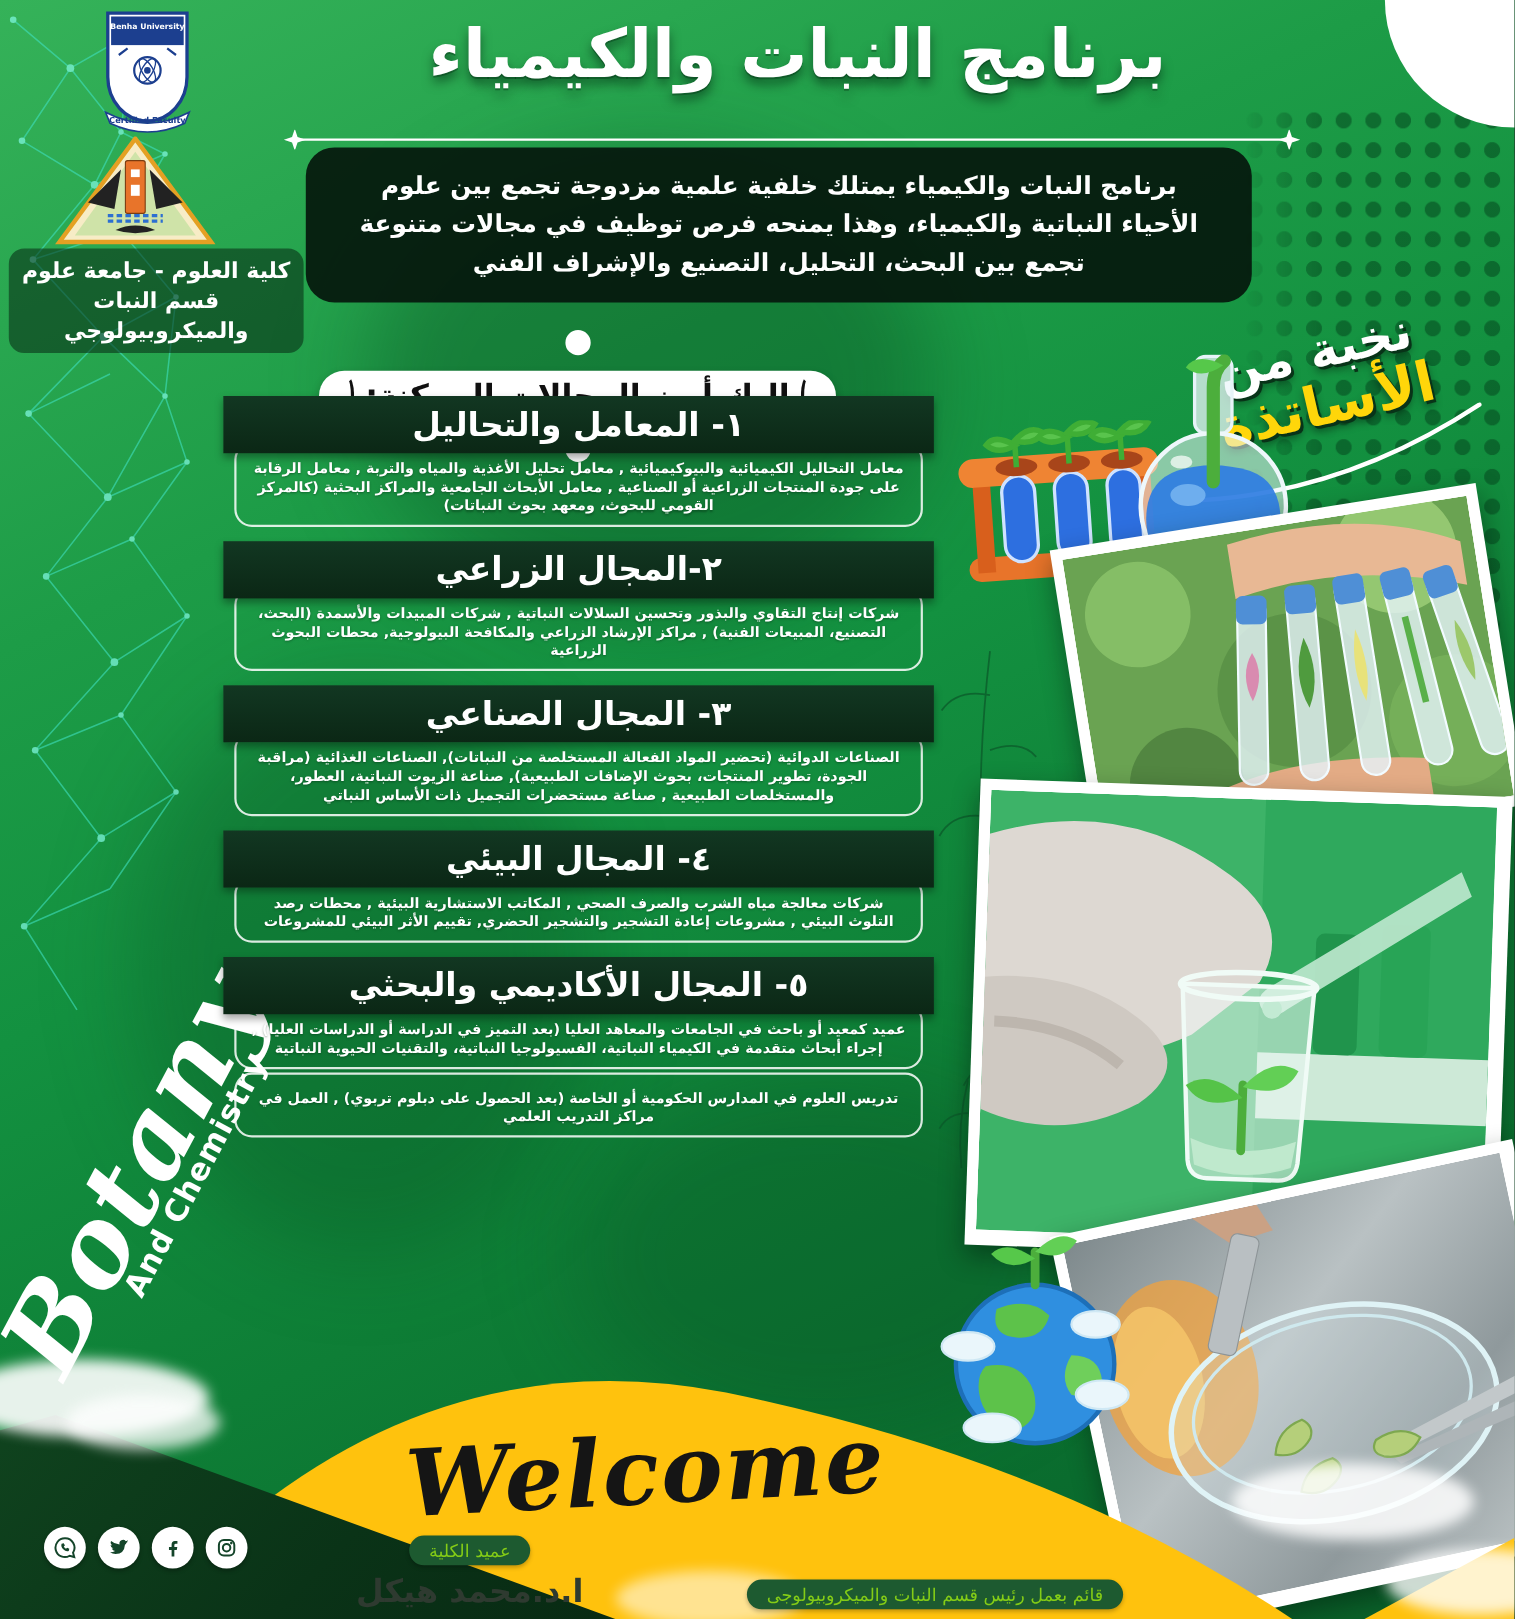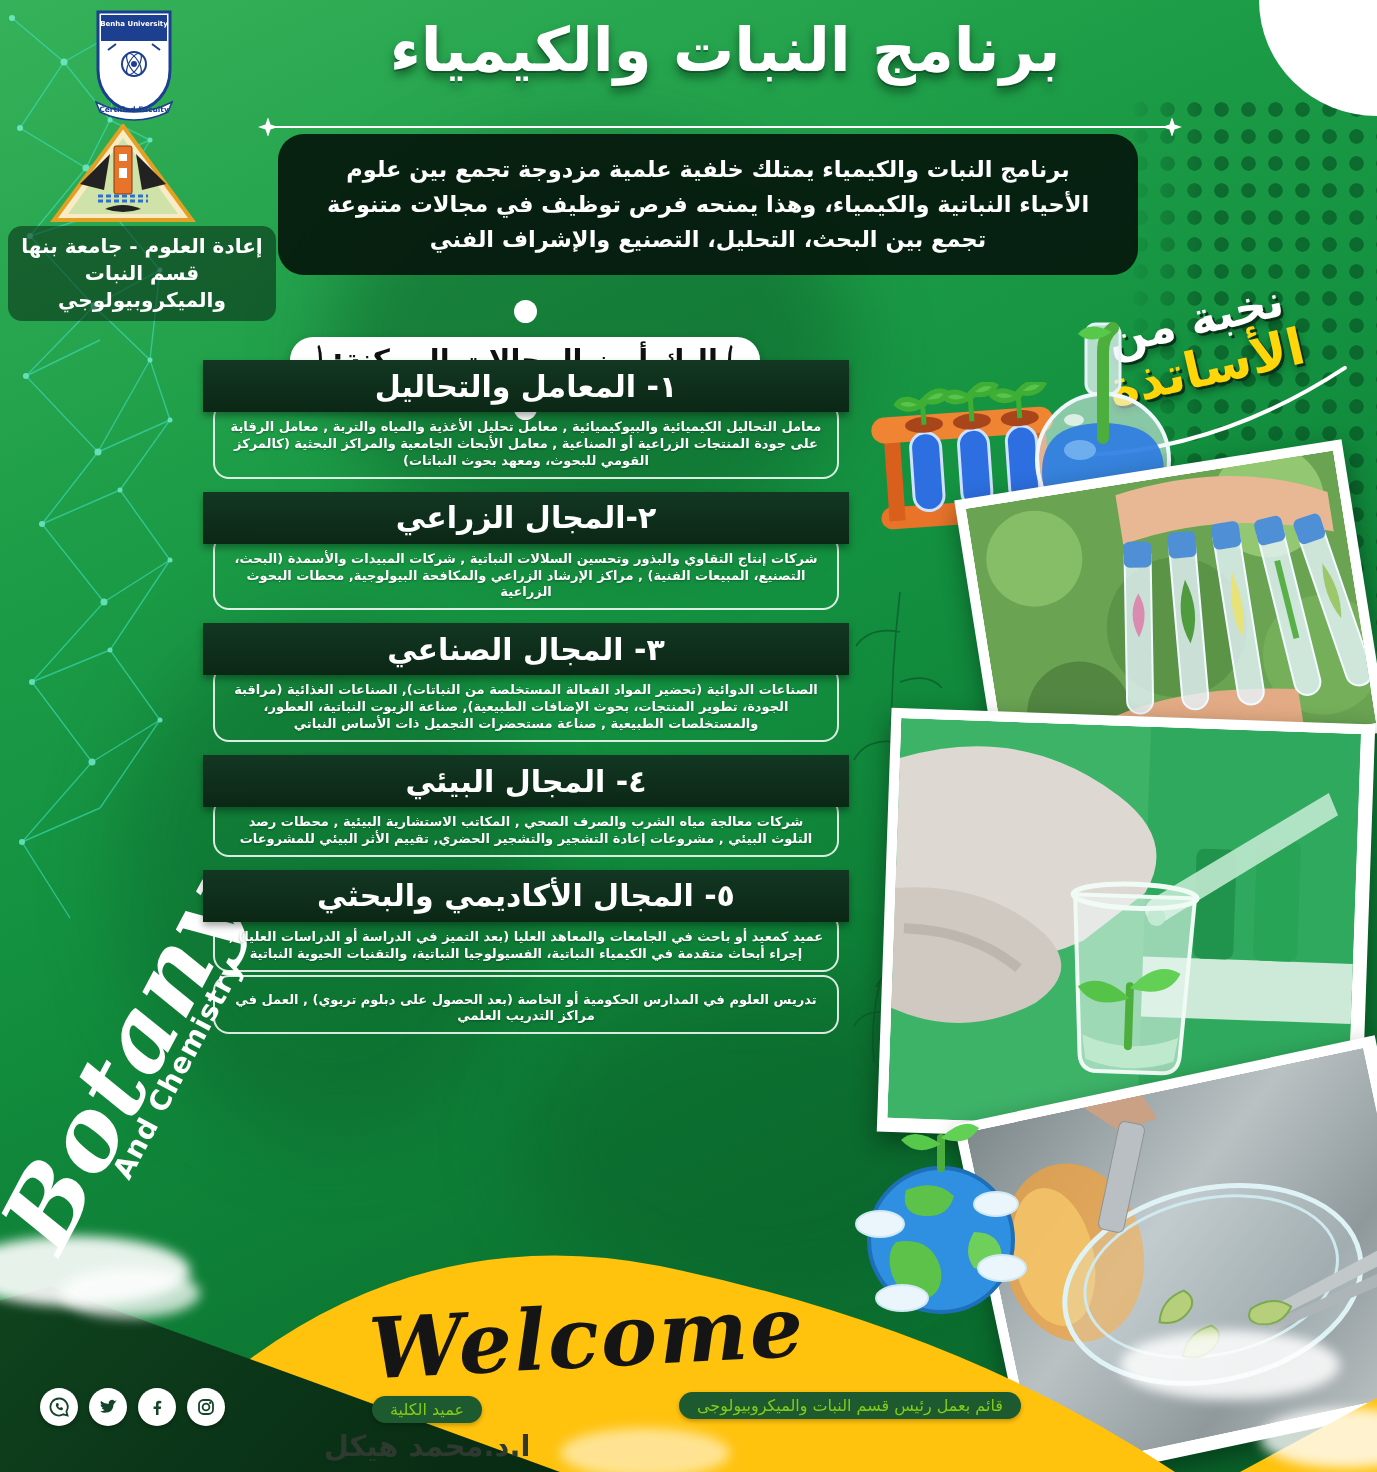--- a/index.html
+++ b/index.html
@@ -118,21 +118,21 @@
     position:absolute;left:352px;top:1288px;width:470px;text-align:center;z-index:5;
     font-family:"DejaVu Serif",serif;font-style:italic;font-weight:bold;font-size:84px;color:#151515;
     transform:rotate(-3deg);letter-spacing:2px;
   }
   .credit{position:absolute;z-index:6;text-align:center;direction:rtl;}
   .credit .role{
     display:inline-block;background:#1d5a30;color:#84cc16;font-weight:400;font-size:16px;
     border-radius:18px;padding:4px 18px;box-shadow:0 2px 4px rgba(0,0,0,.25);
   }
   .credit .name{color:#2e3a30;font-weight:800;font-size:29px;margin-top:6px;}
-  .c-right{left:610px;top:1392px;width:480px;}
+  .c-right{left:610px;top:1436px;width:480px;}
   .c-left{left:252px;top:1396px;width:350px;}
   .socials{position:absolute;left:40px;top:1388px;display:flex;gap:11px;z-index:6;}
   .soc{width:38px;height:38px;border-radius:50%;background:#fff;display:flex;align-items:center;justify-content:center;box-shadow:0 2px 4px rgba(0,0,0,.3);cursor:pointer;}
 </style>
 </head>
 <body>
 
 <div class="poster">
 
   <div class="bg-blob blob1"></div>
@@ -195,21 +195,21 @@
     <path d="M30 60 L60 30 L54 66 Z" fill="#222"></path>
     <path d="M116 60 L86 30 L92 66 Z" fill="#222"></path>
     <rect x="64" y="22" width="18" height="48" rx="2" fill="#e8742a" stroke="#7a3c10"></rect>
     <rect x="69" y="30" width="8" height="7" fill="#fff"></rect>
     <rect x="69" y="44" width="8" height="10" fill="#fff"></rect>
     <path d="M48 72 h50 M48 77 h50" stroke="#2c6fd1" stroke-width="3" stroke-dasharray="5 3"></path>
     <path d="M55 85 q18 -8 36 0 q-18 6 -36 0 Z" fill="#222"></path>
   </svg>
 
   <div class="dept-label">
-    <div>إعادة العلوم - جامعة بنها</div>
+    <div>كلية العلوم - جامعة علوم</div>
     <div>قسم النبات والميكروبيولوجي</div>
   </div>
 
   <div class="title">برنامج النبات والكيمياء</div>
   <svg class="title-rule" width="936" height="18" viewBox="0 0 936 18">
     <line x1="16" y1="9" x2="920" y2="9" stroke="#fff" stroke-width="2"></line>
     <path d="M16 -1 L18.5 6.5 L26 9 L18.5 11.5 L16 19 L13.5 11.5 L6 9 L13.5 6.5 Z" fill="#fff"></path>
     <path d="M920 -1 L922.5 6.5 L930 9 L922.5 11.5 L920 19 L917.5 11.5 L910 9 L917.5 6.5 Z" fill="#fff"></path>
   </svg>
 

